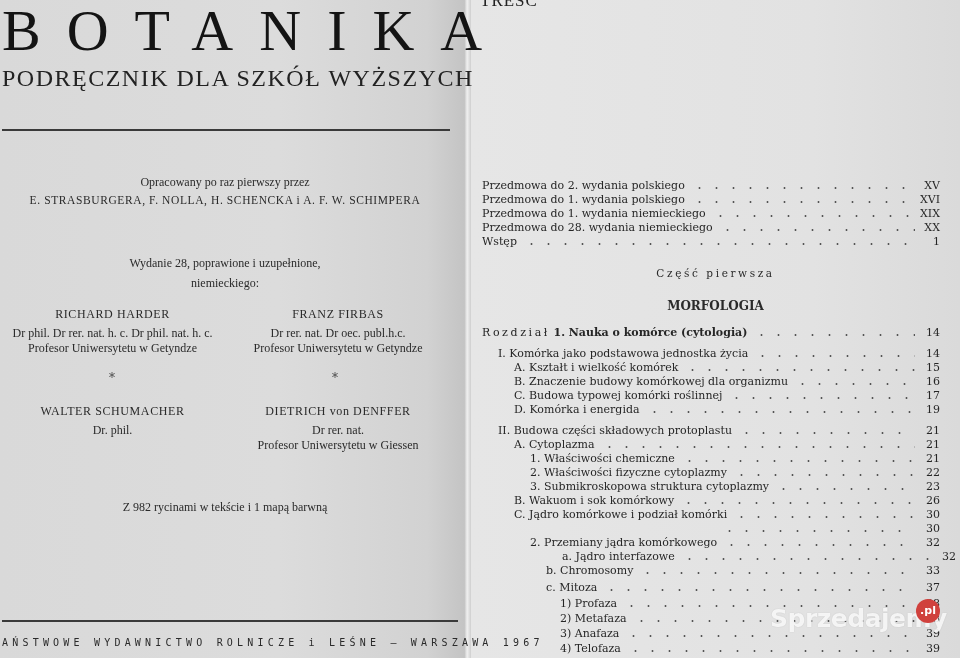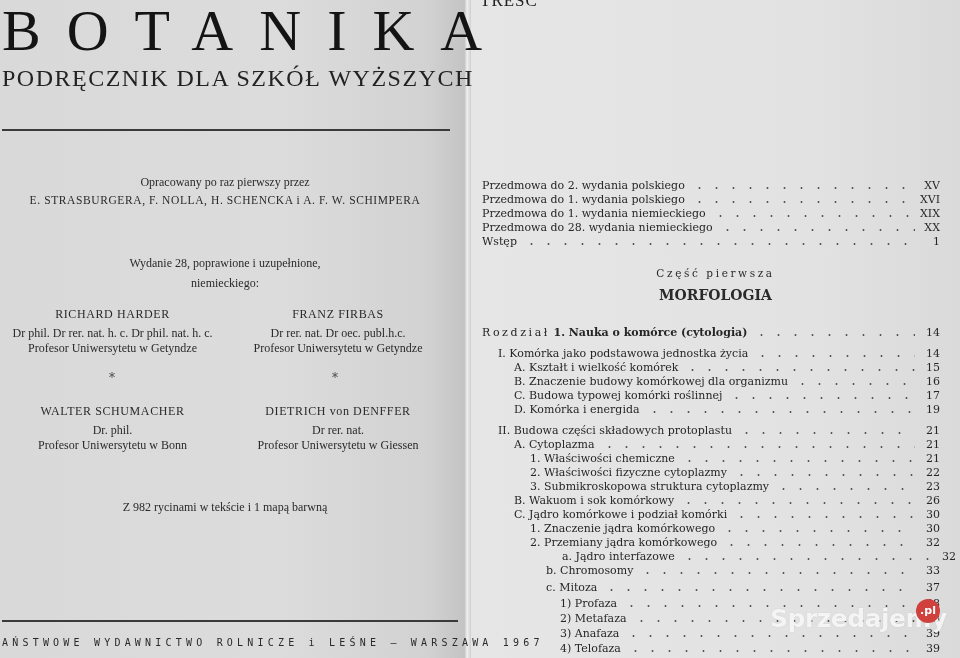--- a/index.html
+++ b/index.html
@@ -97,21 +97,20 @@
   <div class="caps">FRANZ FIRBAS</div>
   <div class="small" style="margin-top:4px;">Dr rer. nat. Dr oec. publ.h.c.</div>
   <div class="small">Profesor Uniwersytetu w Getyndze</div>
 </div>
 <div class="abs star" style="left:109px; top:371px;">*</div>
 <div class="abs star" style="left:332px; top:371px;">*</div>
 
 <div class="col" style="left:0; width:225px; top:404px;">
   <div class="caps">WALTER SCHUMACHER</div>
   <div class="small" style="margin-top:4px;">Dr. phil.</div>
-  <div class="small">Profesor Uniwersytetu w Bonn</div>
 </div>
 <div class="col" style="left:228px; width:220px; top:404px;">
   <div class="caps">DIETRICH von DENFFER</div>
   <div class="small" style="margin-top:4px;">Dr rer. nat.</div>
   <div class="small">Profesor Uniwersytetu w Giessen</div>
 </div>
 
 <div class="center-block small" style="top:500px;">Z 982 rycinami w tekście i 1 mapą barwną</div>
 <div class="rule" style="left:2px; top:620px; width:456px; height:1.5px;"></div>
 <div class="abs footer">AŃSTWOWE WYDAWNICTWO ROLNICZE i LEŚNE – WARSZAWA 1967</div>
@@ -203,21 +202,20 @@
       <span class="lbl" style="left: 514px;">B. Wakuom i sok komórkowy</span>
       <span class="dots" style="left: 680px; width: 235px;"></span>
       <span class="pg" style="left: 880px;">26</span>
     </div>
     <div class="row" style="left: 0px; top: 508px; width: 960px;">
       <span class="lbl" style="left: 514px;">C. Jądro komórkowe i podział komórki</span>
       <span class="dots" style="left: 733px; width: 182px;"></span>
       <span class="pg" style="left: 880px;">30</span>
     </div>
     <div class="row" style="left: 0px; top: 522px; width: 960px;">
-      <span class="lbl" style="left: 530px;">1. Znaczenie jądra komórkowego</span>
       <span class="dots" style="left: 721px; width: 194px;"></span>
       <span class="pg" style="left: 880px;">30</span>
     </div>
     <div class="row" style="left: 0px; top: 536px; width: 960px;">
       <span class="lbl" style="left: 530px;">2. Przemiany jądra komórkowego</span>
       <span class="dots" style="left: 723px; width: 192px;"></span>
       <span class="pg" style="left: 880px;">32</span>
     </div>
     <div class="row" style="left: 16px; top: 550px; width: 960px;">
       <span class="lbl" style="left: 546px;">a. Jądro interfazowe</span>
@@ -250,16 +248,16 @@
       <span class="pg" style="left: 880px;">39</span>
     </div>
     <div class="row" style="left: 0px; top: 642px; width: 960px;">
       <span class="lbl" style="left: 560px;">4) Telofaza</span>
       <span class="dots" style="left: 627px; width: 288px;"></span>
       <span class="pg" style="left: 880px;">39</span>
     </div>
   </div>
 
 <div class="section-head spaced" style="top:267px; font-size:10.5px;">Część pierwsza</div>
-<div class="section-head bold" style="top:287px; font-size:14px;">MORFOLOGIA</div>
+<div class="section-head bold" style="top:299px; font-size:12px;">MORFOLOGIA</div>
 
 <div class="watermark">Sprzedajemy</div>
 <div class="wm-badge">.pl</div>
 
 </body></html>

